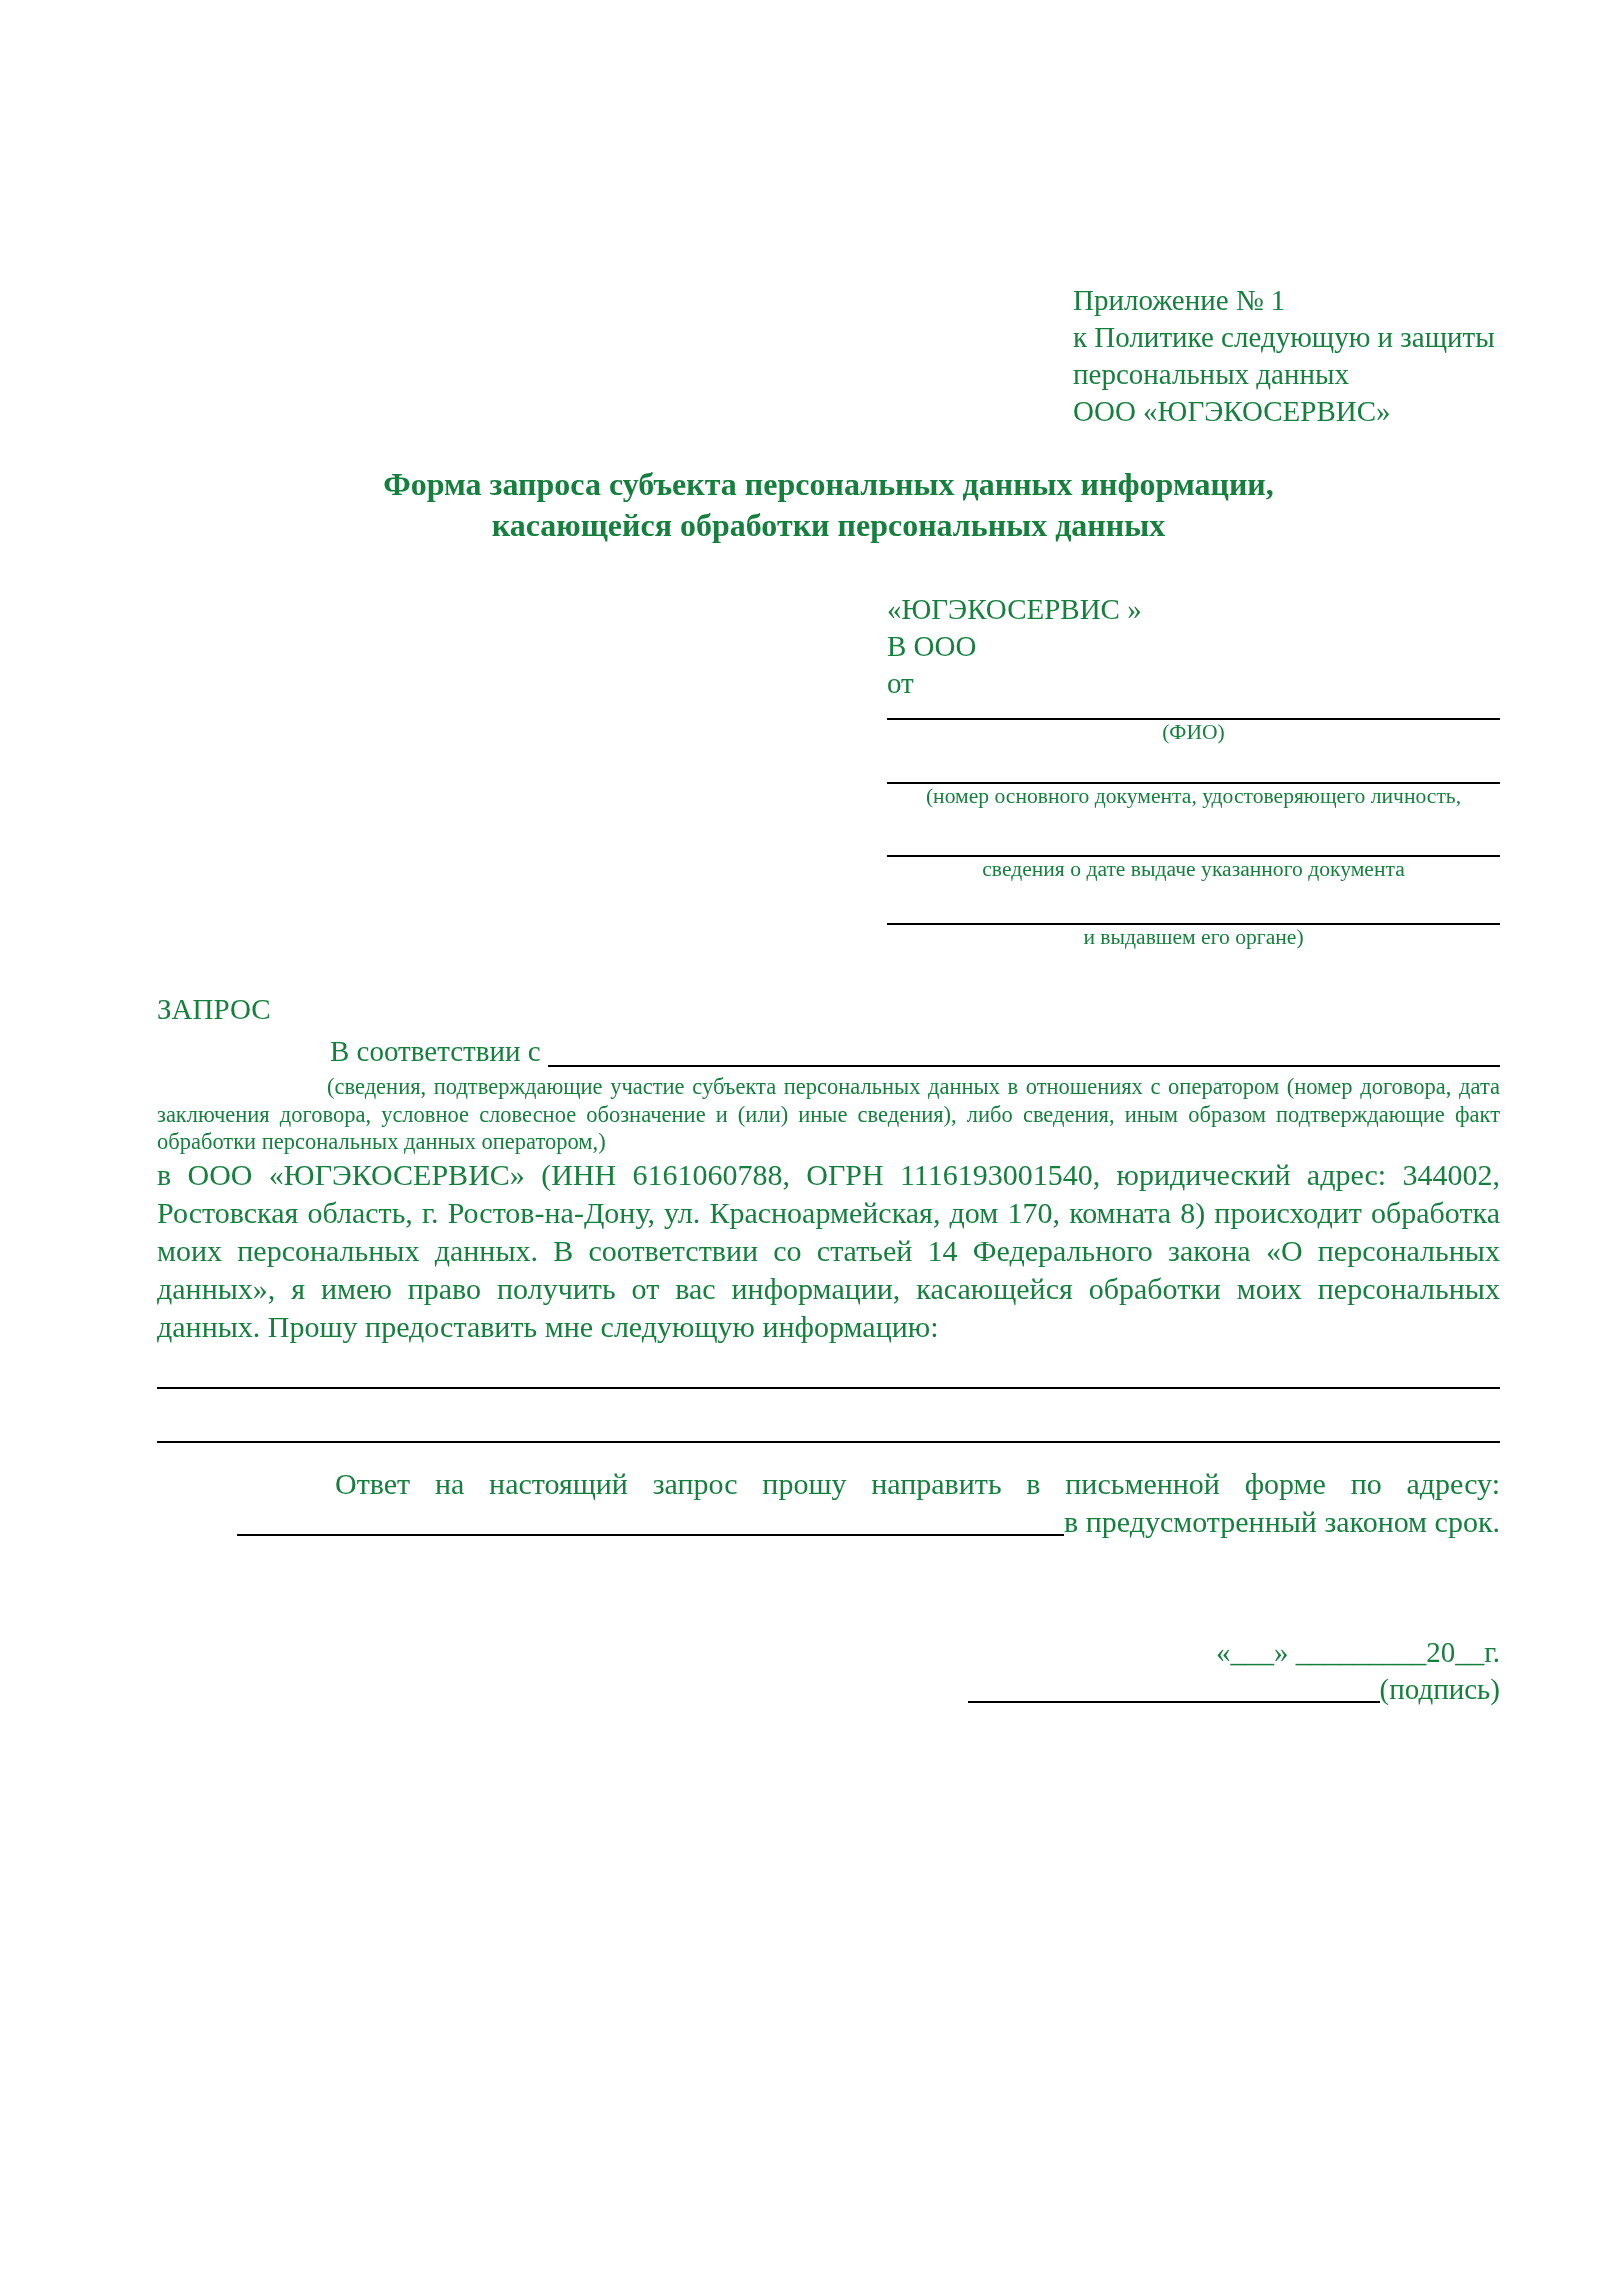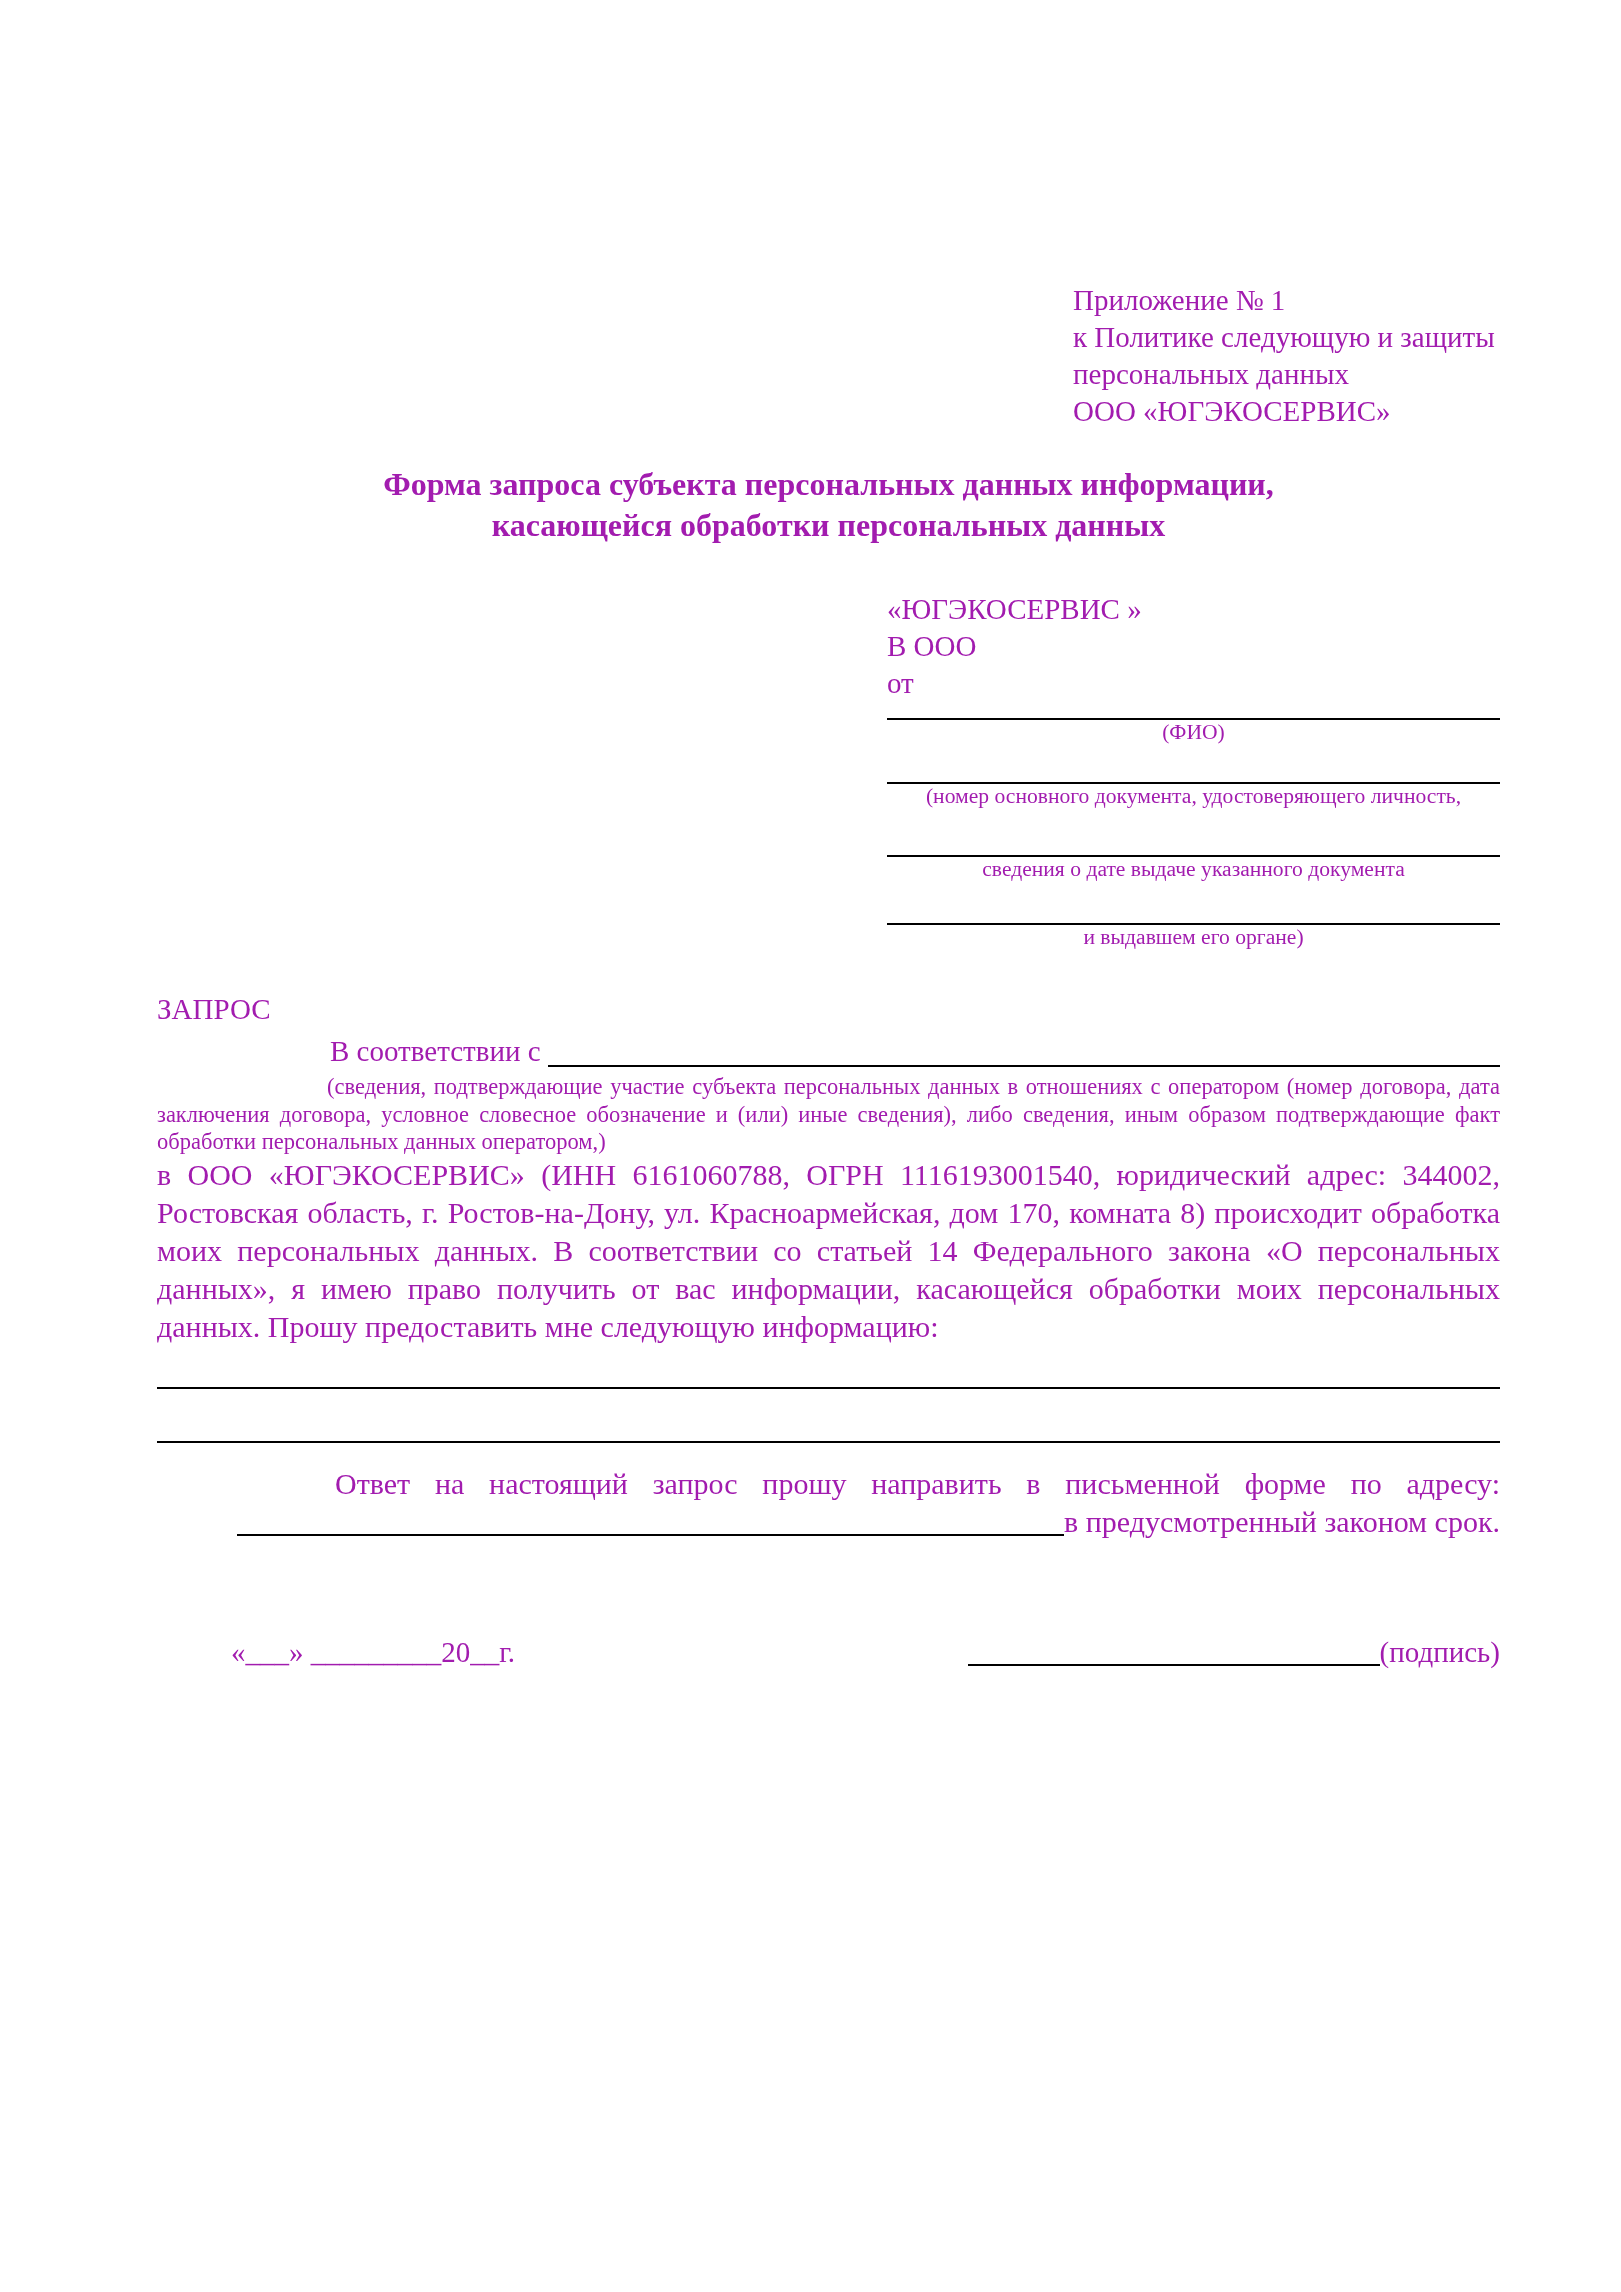--- a/index.html
+++ b/index.html
@@ -1,21 +1,21 @@
 <!DOCTYPE html>
 <html lang="ru"><head>
 <meta charset="utf-8">
 <style>
   html, body { margin: 0; padding: 0; background: #ffffff; }
   .page {
     position: relative;
     width: 1621px;
     height: 2293px;
     background: #ffffff;
-    color: #a21caf;
+    color: #15803d;
     font-family: "Liberation Serif", "DejaVu Serif", serif;
     overflow: hidden;
   }
   .content {
     position: absolute;
     left: 157px;
     top: 0;
     width: 1343px;
   }
 
@@ -110,20 +110,21 @@
   .reply-tail { white-space: nowrap; }
 
   .footer-line {
     margin-top: 93px;
     padding-left: 74px;
     display: flex;
     justify-content: space-between;
     align-items: flex-end;
     font-size: 29px;
     line-height: 37px;
+    flex-direction: column;
   }
   .date-part { white-space: nowrap; }
   .sig-group { display: flex; align-items: flex-end; }
   .sig-underline { width: 412px; border-bottom: 2.9px solid #000; margin-bottom: 4.9px; }
   .sig-caption { white-space: nowrap; }
 </style>
 </head>
 <body>
 
 <div class="page">

